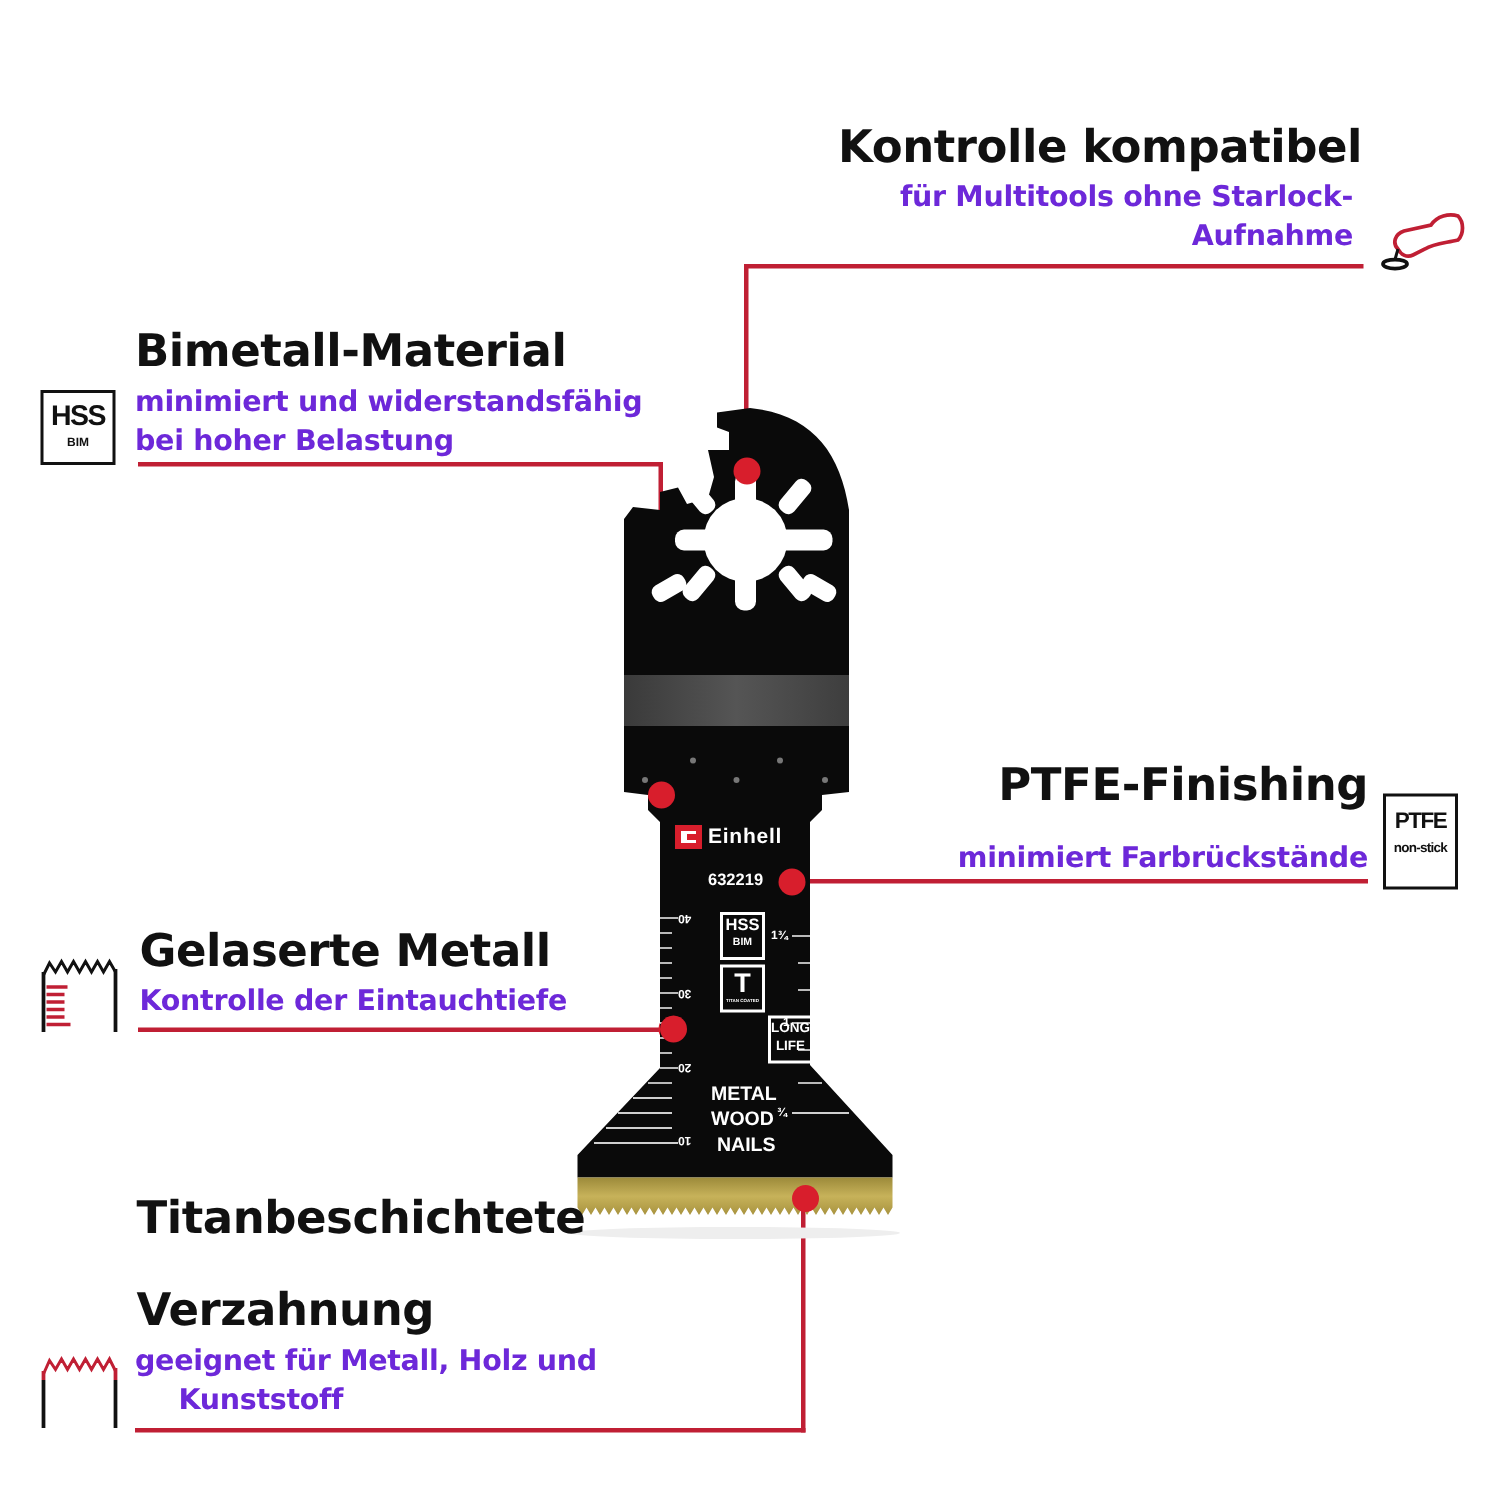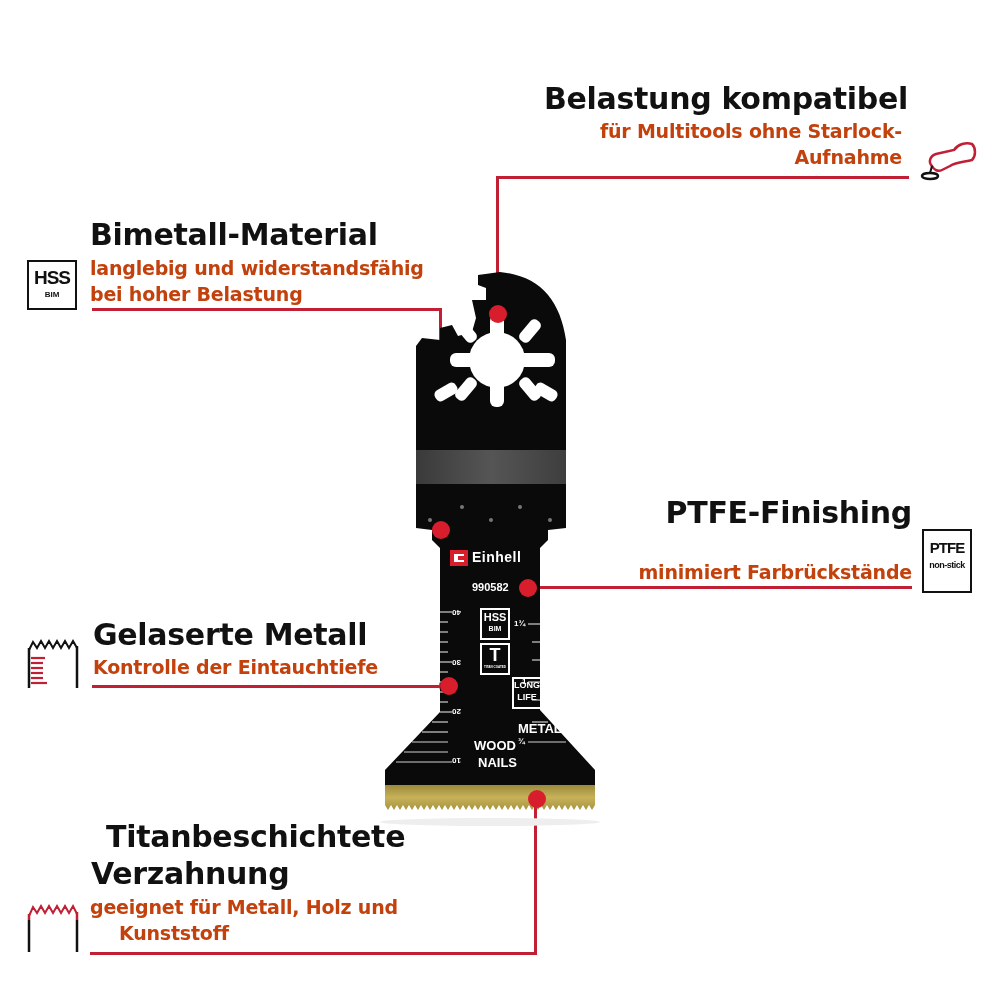--- a/index.html
+++ b/index.html
@@ -1,19 +1,19 @@
 <!DOCTYPE html>
 <html><head>
   <meta charset="utf-8">
   <style>
     html, body { margin:0; padding:0; background:#ffffff; }
     body { width:1000px; height:1000px; position:relative; overflow:hidden; font-family:"DejaVu Sans", sans-serif; }
     .abs { position:absolute; }
     .title { color:#111111; font-weight:bold; font-size:30px; line-height:34px; white-space:nowrap; letter-spacing:-0.3px; }
-    .sub { color:#c2410c; font-weight:bold; font-size:19px; line-height:25px; white-space:nowrap; letter-spacing:-0.2px; }
+    .sub { color:#6d28d9; font-weight:bold; font-size:19px; line-height:25px; white-space:nowrap; letter-spacing:-0.2px; }
     .right { text-align:right; }
     .line { position:absolute; background:#c01f34; }
     .dot { position:absolute; width:18px; height:18px; border-radius:50%; background:#d81e2c; margin-left:-9px; margin-top:-9px; }
     .badge-box { position:absolute; border:2px solid #111; background:#fff; text-align:center; font-family:"Liberation Sans", sans-serif; font-weight:bold; color:#111; }
     .blade-txt { position:absolute; color:#fff; font-family:"Liberation Sans", sans-serif; font-weight:bold; }
     .bbox { position:absolute; border:2px solid #fff; text-align:center; color:#fff; font-family:"Liberation Sans", sans-serif; font-weight:bold; }
   </style>
 </head>
 <body>
 
@@ -105,71 +105,71 @@
 
   <path d="M385 785 L595 785 L595 805 L592 810 L589 805 L586 810 L583 805 L580 810 L577 805 L574 810 L571 805 L568 810 L565 805 L562 810 L559 805 L556 810 L553 805 L550 810 L547 805 L544 810 L541 805 L538 810 L535 805 L532 810 L529 805 L526 810 L523 805 L520 810 L517 805 L514 810 L511 805 L508 810 L505 805 L502 810 L499 805 L496 810 L493 805 L490 810 L487 805 L484 810 L481 805 L478 810 L475 805 L472 810 L469 805 L466 810 L463 805 L460 810 L457 805 L454 810 L451 805 L448 810 L445 805 L442 810 L439 805 L436 810 L433 805 L430 810 L427 805 L424 810 L421 805 L418 810 L415 805 L412 810 L409 805 L406 810 L403 805 L400 810 L397 805 L394 810 L391 805 L388 810 L385 805 Z" fill="url(#gold)"></path>
   <ellipse cx="490" cy="822" rx="110" ry="4" fill="#eeeeee"></ellipse>
 </svg>
 
 <div class="abs" style="left:450px; top:550px; width:18px; height:16px; background:#d81e2c;">
   <div style="position:absolute; left:4px; top:4px; width:10px; height:8px; background:#fff;"></div>
   <div style="position:absolute; left:8px; top:6px; width:6px; height:4px; background:#d81e2c;"></div>
 </div>
 <div class="blade-txt" style="left:472px; top:549px; font-size:14px; letter-spacing:0.5px;">Einhell</div>
-<div class="blade-txt" style="left:472px; top:581px; font-size:11px;">990582</div>
+<div class="blade-txt" style="left:472px; top:581px; font-size:11px;">632219</div>
 
 <div class="bbox" style="left:480px; top:608px; width:26px; height:28px;">
   <div style="font-size:11px; line-height:14px;">HSS</div>
   <div style="font-size:7px; line-height:9px;">BIM</div>
 </div>
 <div class="bbox" style="left:480px; top:643px; width:26px; height:28px;">
   <div style="font-size:18px; line-height:20px;">T</div>
   <div style="font-size:3px; line-height:5px;">TITAN COATED</div>
 </div>
 <div class="bbox" style="left:480px; top:677px; width:26px; height:28px;margin-left:32px;">
   <div style="font-size:9px; line-height:13px;">LONG</div>
   <div style="font-size:9px; line-height:11px;">LIFE</div>
 </div>
 
-<div class="blade-txt" style="left:474px; top:721px; font-size:13px; line-height:16px;margin-left:44px;">METAL</div>
+<div class="blade-txt" style="left:474px; top:721px; font-size:13px; line-height:16px;">METAL</div>
 <div class="blade-txt" style="left:474px; top:738px; font-size:13px; line-height:16px;">WOOD</div>
 <div class="blade-txt" style="left:478px; top:755px; font-size:13px; line-height:16px;">NAILS</div>
 
 <div class="blade-txt" style="left:452px; top:608px; font-size:8px; transform:rotate(180deg);">40</div>
 <div class="blade-txt" style="left:452px; top:658px; font-size:8px; transform:rotate(180deg);">30</div>
 <div class="blade-txt" style="left:452px; top:707px; font-size:8px; transform:rotate(180deg);">20</div>
 <div class="blade-txt" style="left:452px; top:756px; font-size:8px; transform:rotate(180deg);">10</div>
 <div class="blade-txt" style="left:514px; top:619px; font-size:8px;">1¾</div>
 <div class="blade-txt" style="left:522px; top:677px; font-size:8px;">1</div>
 <div class="blade-txt" style="left:518px; top:737px; font-size:8px;">¾</div>
 
 <div class="dot" style="left:498px; top:314px;"></div>
 <div class="dot" style="left:441px; top:530px;"></div>
 <div class="dot" style="left:528px; top:588px;"></div>
 <div class="dot" style="left:449px; top:686px;"></div>
 <div class="dot" style="left:537px; top:799px;"></div>
 
-<div class="abs title right" style="right:92px; top:82px;">Belastung kompatibel</div>
+<div class="abs title right" style="right:92px; top:82px;">Kontrolle kompatibel</div>
 <div class="abs sub right" style="right:98px; top:119px;">für Multitools ohne Starlock-</div>
 <div class="abs sub right" style="right:98px; top:145px;">Aufnahme</div>
 <svg class="abs" style="left:914px; top:136px;" width="70" height="48" viewBox="0 0 70 48">
   <path d="M18 30 C14 26 16 20 22 18 L40 14 C44 8 52 6 58 8 C62 12 62 20 58 24 C50 26 42 26 36 30 L28 34 C24 36 20 34 18 30 Z" fill="none" stroke="#c01f34" stroke-width="2.5"></path>
   <ellipse cx="16" cy="40" rx="8" ry="3" fill="none" stroke="#111" stroke-width="2.5"></ellipse>
   <line x1="18" y1="30" x2="16" y2="37" stroke="#111" stroke-width="2"></line>
 </svg>
 
 <div class="abs title" style="left:90px; top:218px;">Bimetall-Material</div>
-<div class="abs sub" style="left:90px; top:256px;">langlebig und widerstandsfähig</div>
+<div class="abs sub" style="left:90px; top:256px;">minimiert und widerstandsfähig</div>
 <div class="abs sub" style="left:90px; top:282px;text-align:center;">bei hoher Belastung</div>
 <div class="badge-box" style="left:27px; top:260px; width:46px; height:46px;">
   <div style="font-size:19px; line-height:24px; margin-top:4px; letter-spacing:-1px;">HSS</div>
   <div style="font-size:8px; line-height:10px;">BIM</div>
 </div>
 
-<div class="abs title right" style="right:88px; top:496px;">PTFE-Finishing</div>
+<div class="abs title right" style="right:88px; top:507px;">PTFE-Finishing</div>
 <div class="abs sub right" style="right:88px; top:560px;">minimiert Farbrückstände</div>
 <div class="badge-box" style="left:922px; top:529px; width:46px; height:60px;">
   <div style="font-size:15px; line-height:22px; margin-top:6px; letter-spacing:-1px;">PTFE</div>
   <div style="font-size:9px; line-height:12px; letter-spacing:-0.5px;">non-stick</div>
 </div>
 
 <div class="abs title" style="left:93px; top:618px;">Gelaserte Metall</div>
 <div class="abs sub" style="left:93px; top:655px;">Kontrolle der Eintauchtiefe</div>
 <svg class="abs" style="left:27px; top:638px;" width="54" height="52" viewBox="0 0 54 52">
   <path d="M2 12 L6 4 L10 10 L14 3 L18 10 L22 3 L26 10 L30 3 L34 10 L38 3 L42 10 L46 3 L50 10" fill="none" stroke="#111" stroke-width="2"></path>
@@ -178,21 +178,21 @@
   <g stroke="#c01f34" stroke-width="2.2">
     <line x1="4" y1="20" x2="18" y2="20"></line>
       <line x1="4" y1="25" x2="16" y2="25"></line>
     <line x1="4" y1="30" x2="16" y2="30"></line>
       <line x1="4" y1="35" x2="16" y2="35"></line>
     <line x1="4" y1="40" x2="16" y2="40"></line>
       <line x1="4" y1="45" x2="20" y2="45"></line>
   </g>
 </svg>
 
-<div class="abs title" style="left:91px; top:820px;margin-left:15px;">Titanbeschichtete</div>
+<div class="abs title" style="left:91px; top:796px;">Titanbeschichtete</div>
 <div class="abs title" style="left:91px; top:857px;">Verzahnung</div>
 <div class="abs sub" style="left:90px; top:895px;">geeignet für Metall, Holz und</div>
 <div class="abs sub" style="left:90px; top:921px;margin-left:29px;">Kunststoff</div>
 <svg class="abs" style="left:27px; top:902px;" width="54" height="52" viewBox="0 0 54 52">
   <path d="M2 14 L6 5 L10 11 L14 4 L18 11 L22 4 L26 11 L30 4 L34 11 L38 4 L42 11 L46 4 L50 12" fill="none" stroke="#c01f34" stroke-width="2"></path>
   <line x1="2" y1="12" x2="2" y2="18" stroke="#c01f34" stroke-width="2.5"></line>
   <line x1="50" y1="10" x2="50" y2="18" stroke="#c01f34" stroke-width="2.5"></line>
   <line x1="2" y1="18" x2="2" y2="50" stroke="#111" stroke-width="2.5"></line>
   <line x1="50" y1="18" x2="50" y2="50" stroke="#111" stroke-width="2.5"></line>
 </svg>

